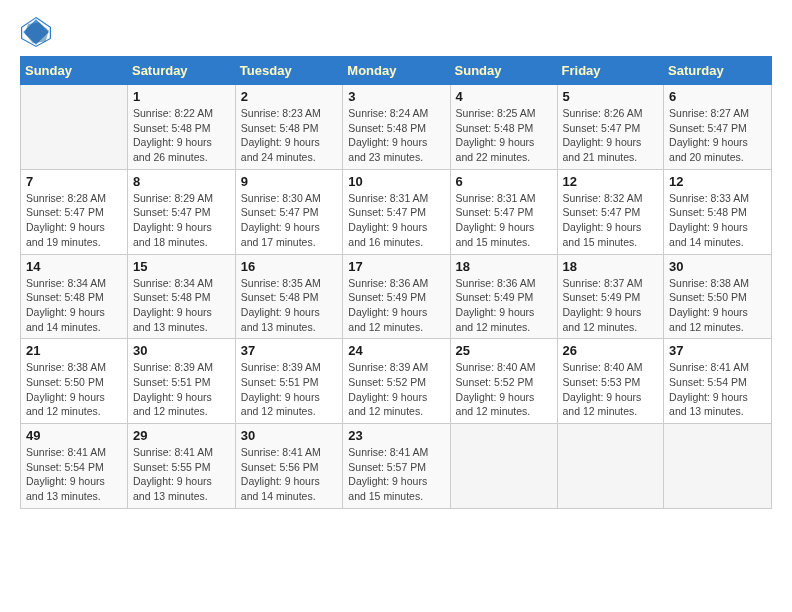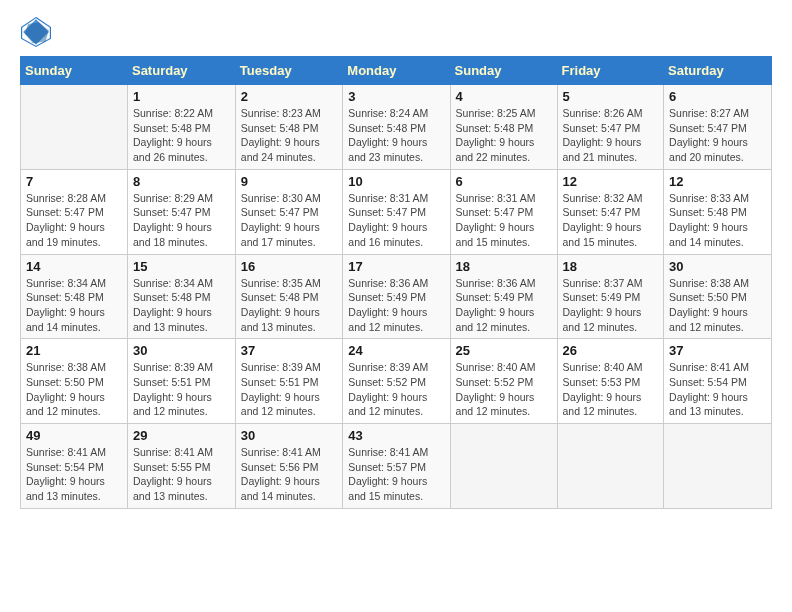--- a/index.html
+++ b/index.html
@@ -244,21 +244,21 @@
           </td>
           <td>
             <span class="day-num">29</span>
             <div class="day-info">Sunrise: 8:41 AM<br>Sunset: 5:55 PM<br>Daylight: 9 hours<br>and 13 minutes.</div>
           </td>
           <td>
             <span class="day-num">30</span>
             <div class="day-info">Sunrise: 8:41 AM<br>Sunset: 5:56 PM<br>Daylight: 9 hours<br>and 14 minutes.</div>
           </td>
           <td>
-            <span class="day-num">43</span>
+            <span class="day-num">23</span>
             <div class="day-info">Sunrise: 8:41 AM<br>Sunset: 5:57 PM<br>Daylight: 9 hours<br>and 15 minutes.</div>
           </td>
           <td class="empty-cell"></td>
           <td class="empty-cell"></td>
           <td class="empty-cell"></td>
         </tr>
       </tbody>
   </table>
 </div>
 

